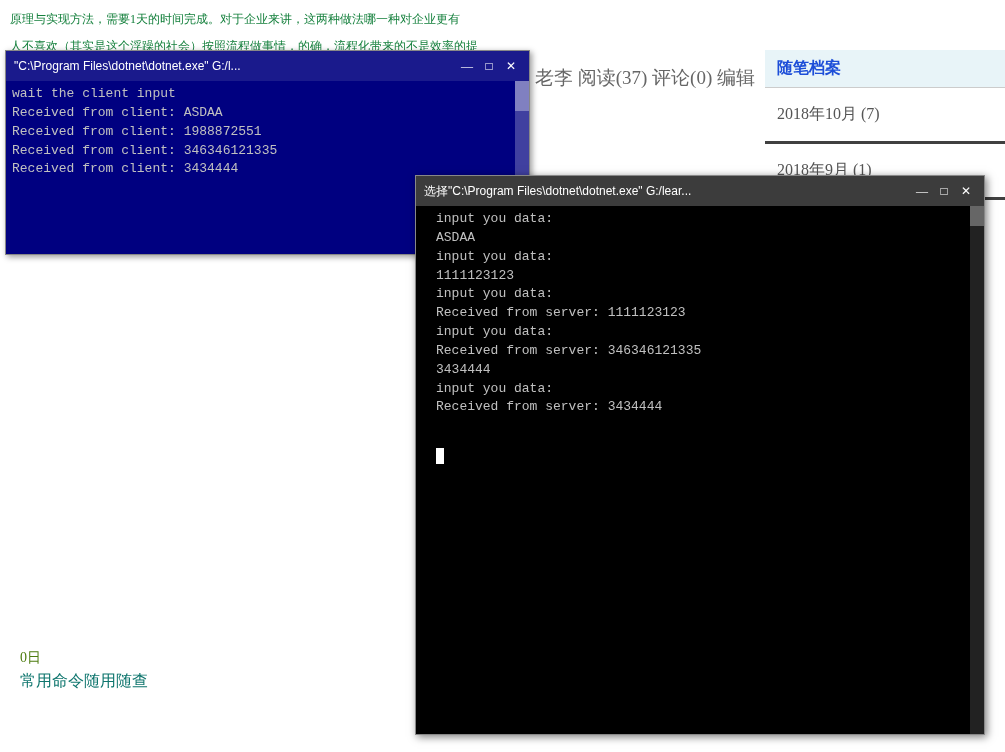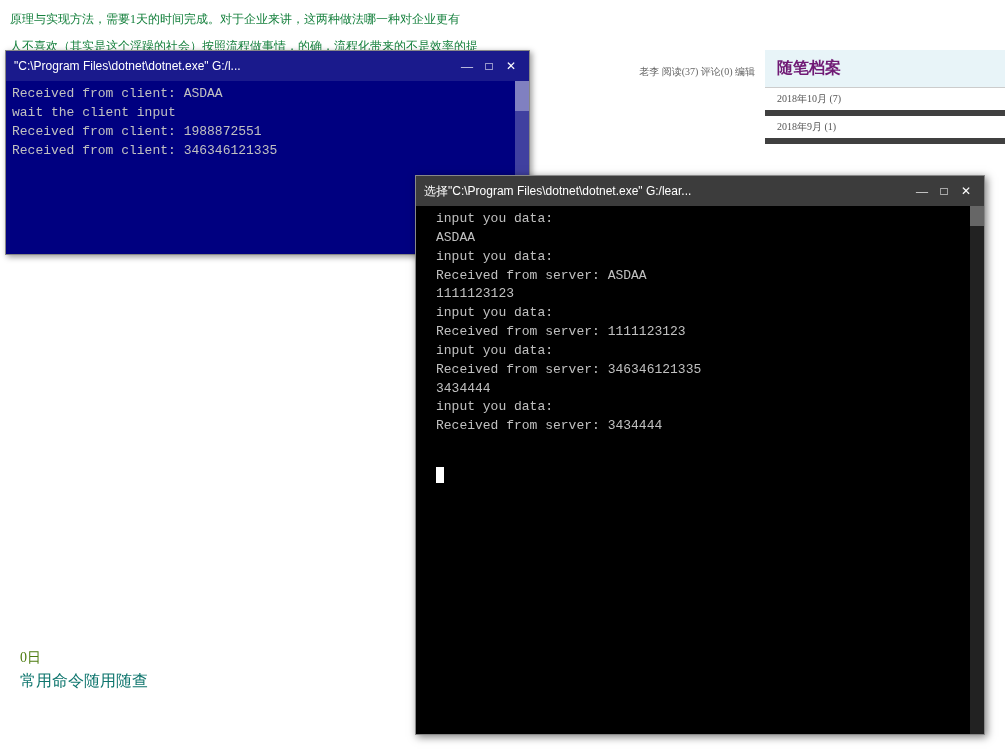--- a/index.html
+++ b/index.html
@@ -35,29 +35,29 @@
       right: 0;
       width: 240px;
       background: #fff;
     }
 
     .sidebar-title {
       background: #e8f4f8;
       padding: 8px 12px;
       font-size: 16px;
       font-weight: bold;
-      color: #701a75;
+      color: #1d4ed8;
       border-bottom: 1px solid #ccc;
     }
 
     .sidebar-item {
-      padding: 4px 12px;
-      font-size: 10px;
+      padding: 16px 12px;
+      font-size: 16px;
       color: #555;
-      border-bottom: 6px solid #404040;
+      border-bottom: 3px solid #404040;
     }
 
     .blog-bottom {
       position: absolute;
       bottom: 50px;
       left: 0;
       padding: 10px 20px;
     }
 
     .bottom-date {
@@ -199,21 +199,21 @@
       vertical-align: text-bottom;
     }
   </style>
 </head>
 <body>
 
 <div class="blog-bg">
   <div class="blog-text">原理与实现方法，需要1天的时间完成。对于企业来讲，这两种做法哪一种对企业更有</div>
   <div class="blog-text">人不喜欢（其实是这个浮躁的社会）按照流程做事情，的确，流程化带来的不是效率的提</div>
   <div class="blog-text">升，实际上这是个错误的认识。</div>
-  <div style="position:absolute; top:65px; right:250px; font-size:10px; color:#666;">老李 阅读(37) 评论(0) 编辑</div>
+  <div style="position:absolute; top:65px; right:250px; font-size:19px; color:#666;">老李 阅读(37) 评论(0) 编辑</div>
 </div>
 
 <div class="sidebar">
   <div class="sidebar-title">随笔档案</div>
   <div class="sidebar-item">2018年10月 (7)</div>
   <div class="sidebar-item">2018年9月 (1)</div>
 </div>
 
 <div class="blog-bottom">
   <span class="bottom-date">0日</span>
@@ -222,44 +222,44 @@
 
 <div class="window-server">
   <div class="window-titlebar">
     <span class="window-titlebar-text">"C:\Program Files\dotnet\dotnet.exe" G:/l...</span>
     <span class="win-btn">—</span>
     <span class="win-btn">□</span>
     <span class="win-btn close">✕</span>
   </div>
   <div class="window-body-server">
     <div id="server-lines">
+        <div class="cmd-text">wait the client input</div>
         <div class="cmd-text">Received from client: ASDAA</div>
-        <div class="cmd-text">wait the client input</div>
         <div class="cmd-text">Received from client: 1988872551</div>
         <div class="cmd-text">Received from client: 346346121335</div>
+        <div class="cmd-text">Received from client: 3434444</div>
       </div>
     <div class="scrollbar-server">
       <div class="scrollbar-thumb"></div>
     </div>
   </div>
 </div>
 
 <div class="window-client">
   <div class="window-titlebar window-titlebar-client">
     <span class="window-titlebar-text" style="color:#fff;">选择"C:\Program Files\dotnet\dotnet.exe" G:/lear...</span>
     <span class="win-btn">—</span>
     <span class="win-btn">□</span>
     <span class="win-btn close">✕</span>
   </div>
   <div class="window-body-client">
     <div id="client-lines">
         <div class="cmd-text">input you data:</div>
         <div class="cmd-text">ASDAA</div>
         <div class="cmd-text">input you data:</div>
-        <div class="cmd-text">Received from server: ASDAA</div>
         <div class="cmd-text">1111123123</div>
         <div class="cmd-text">input you data:</div>
         <div class="cmd-text">Received from server: 1111123123</div>
         <div class="cmd-text">input you data:</div>
         <div class="cmd-text">Received from server: 346346121335</div>
         <div class="cmd-text">3434444</div>
         <div class="cmd-text">input you data:</div>
         <div class="cmd-text">Received from server: 3434444</div>
         <div style="margin-top: 30px;"><span class="cursor-block"></span></div>
       </div>

